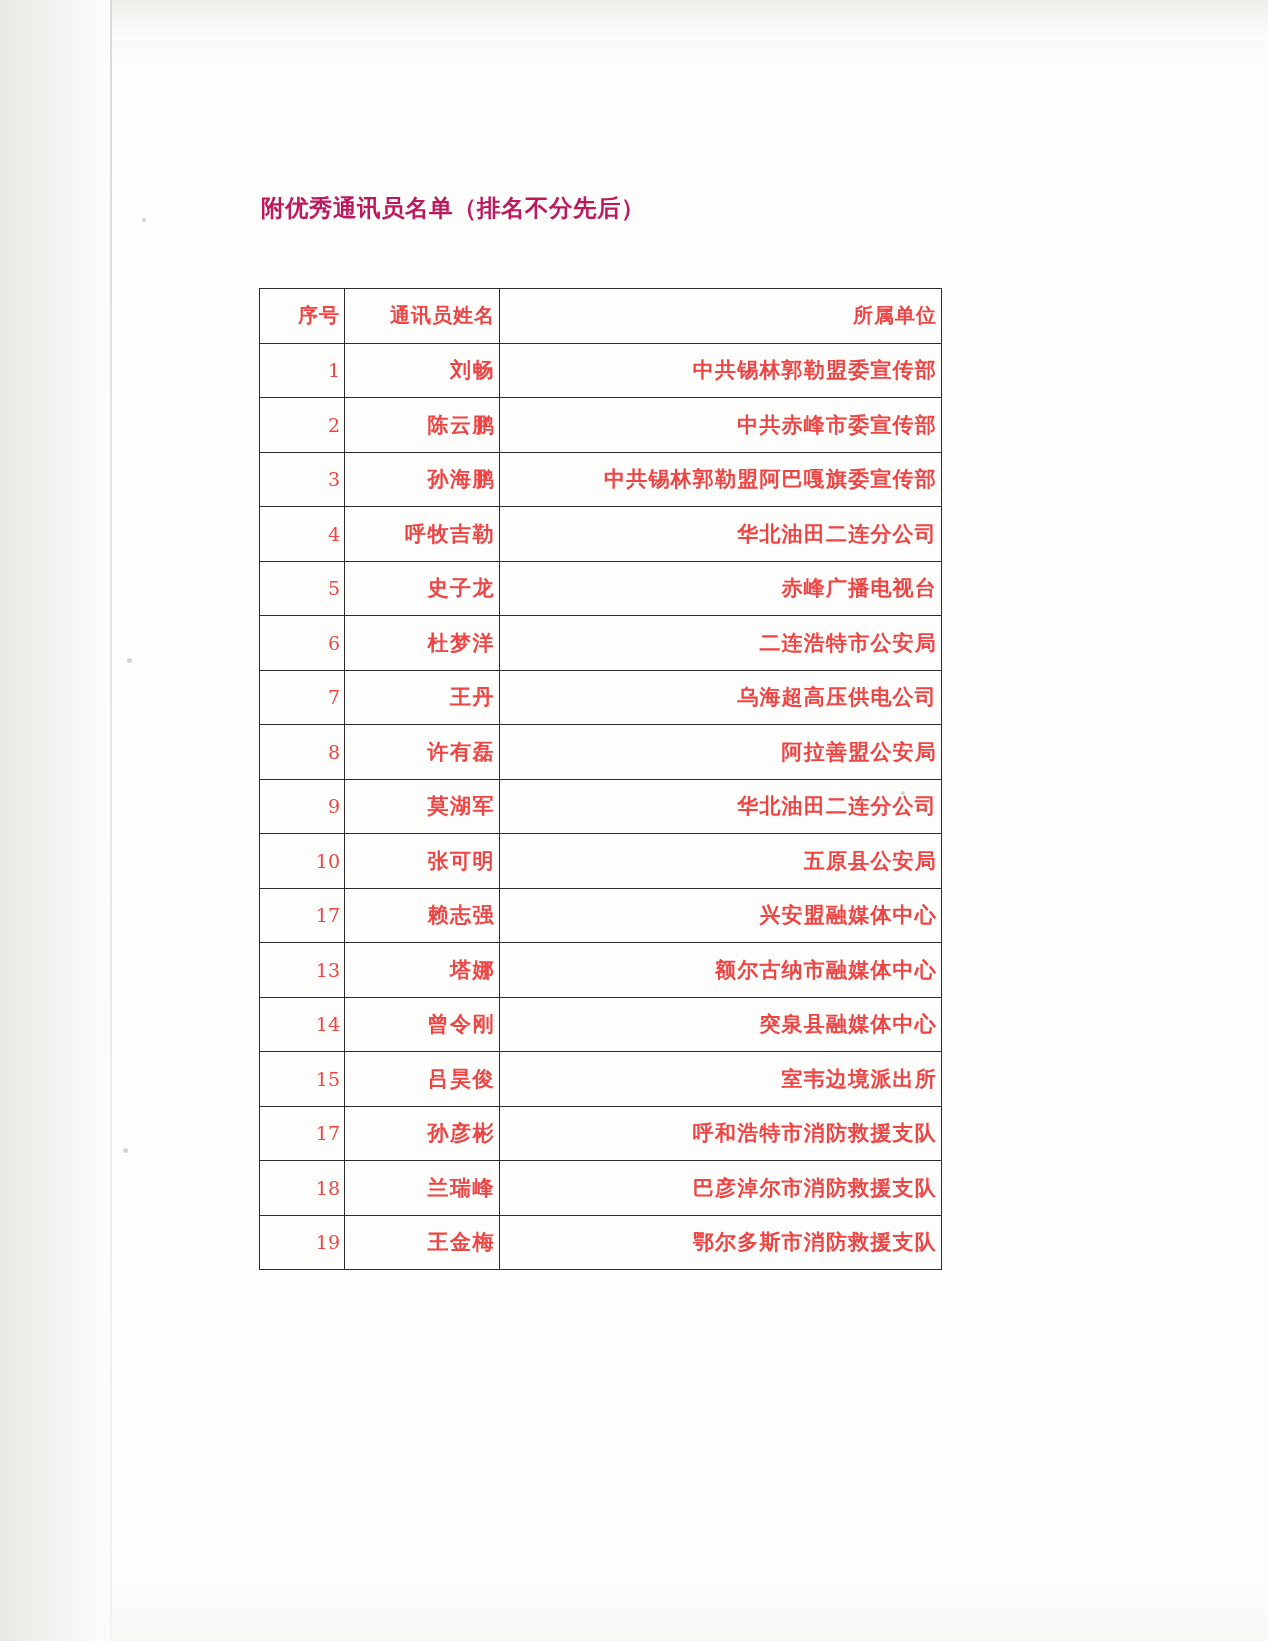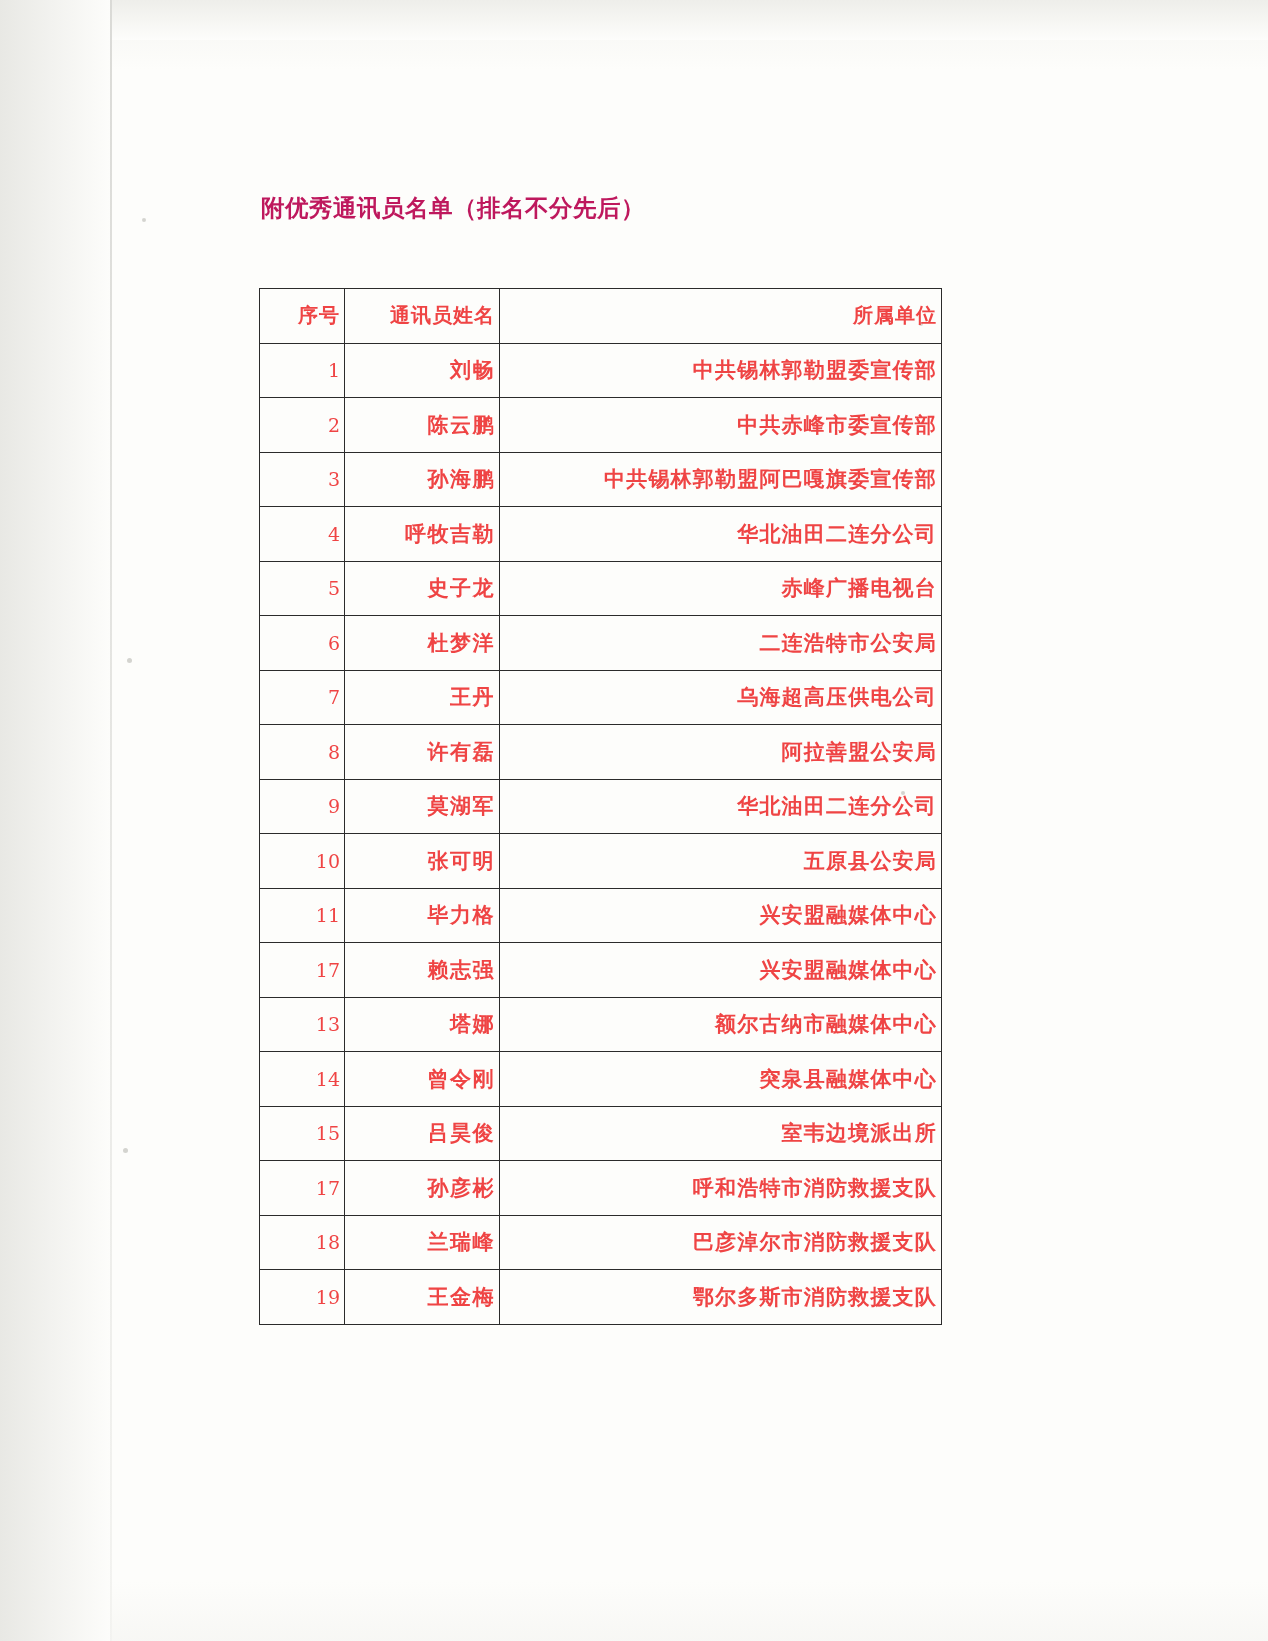--- a/index.html
+++ b/index.html
@@ -182,25 +182,20 @@
         <td class="idx">9</td>
         <td class="nm">莫湖军</td>
         <td class="un">华北油田二连分公司</td>
       </tr>
       <tr>
         <td class="idx">10</td>
         <td class="nm">张可明</td>
         <td class="un">五原县公安局</td>
       </tr>
       <tr>
-        <td class="idx">11</td>
-        <td class="nm">毕力格</td>
-        <td class="un">兴安盟融媒体中心</td>
-      </tr>
-      <tr>
         <td class="idx">17</td>
         <td class="nm">赖志强</td>
         <td class="un">兴安盟融媒体中心</td>
       </tr>
       <tr>
         <td class="idx">13</td>
         <td class="nm">塔娜</td>
         <td class="un">额尔古纳市融媒体中心</td>
       </tr>
       <tr>

